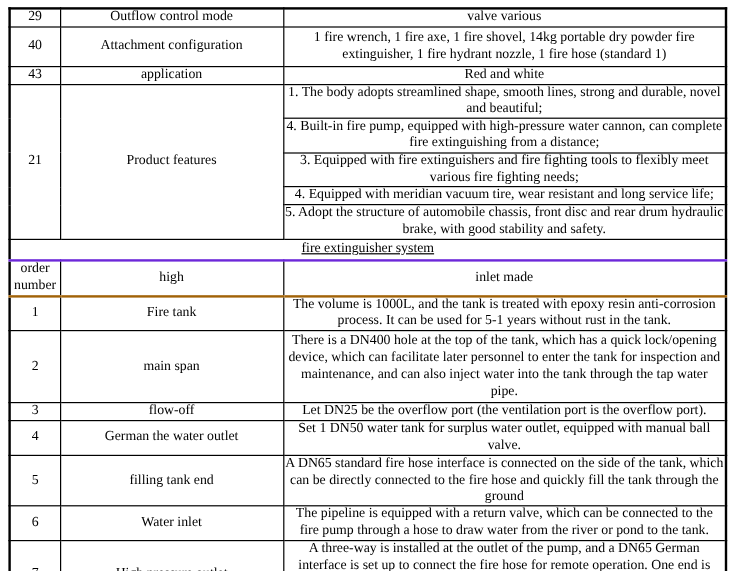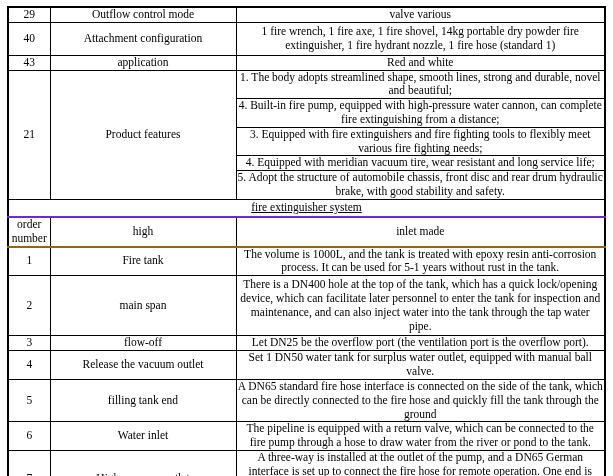--- a/index.html
+++ b/index.html
@@ -96,21 +96,21 @@
       <td>main span</td>
       <td class="tight">There is a DN400 hole at the top of the tank, which has a quick lock/opening device, which can facilitate later personnel to enter the tank for inspection and maintenance, and can also inject water into the tank through the tap water pipe.</td>
     </tr>
     <tr class="single">
       <td>3</td>
       <td>flow-off</td>
       <td>Let DN25 be the overflow port (the ventilation port is the overflow port).</td>
     </tr>
     <tr class="single">
       <td>4</td>
-      <td>Release the vacuum outlet</td>
+      <td>German the water outlet</td>
       <td>Set 1 DN50 water tank for surplus water outlet, equipped with manual ball valve.</td>
     </tr>
     <tr>
       <td>5</td>
       <td>filling tank end</td>
       <td>A DN65 standard fire hose interface is connected on the side of the tank, which can be directly connected to the fire hose and quickly fill the tank through the ground</td>
     </tr>
     <tr>
       <td>6</td>
       <td>Water inlet</td>

